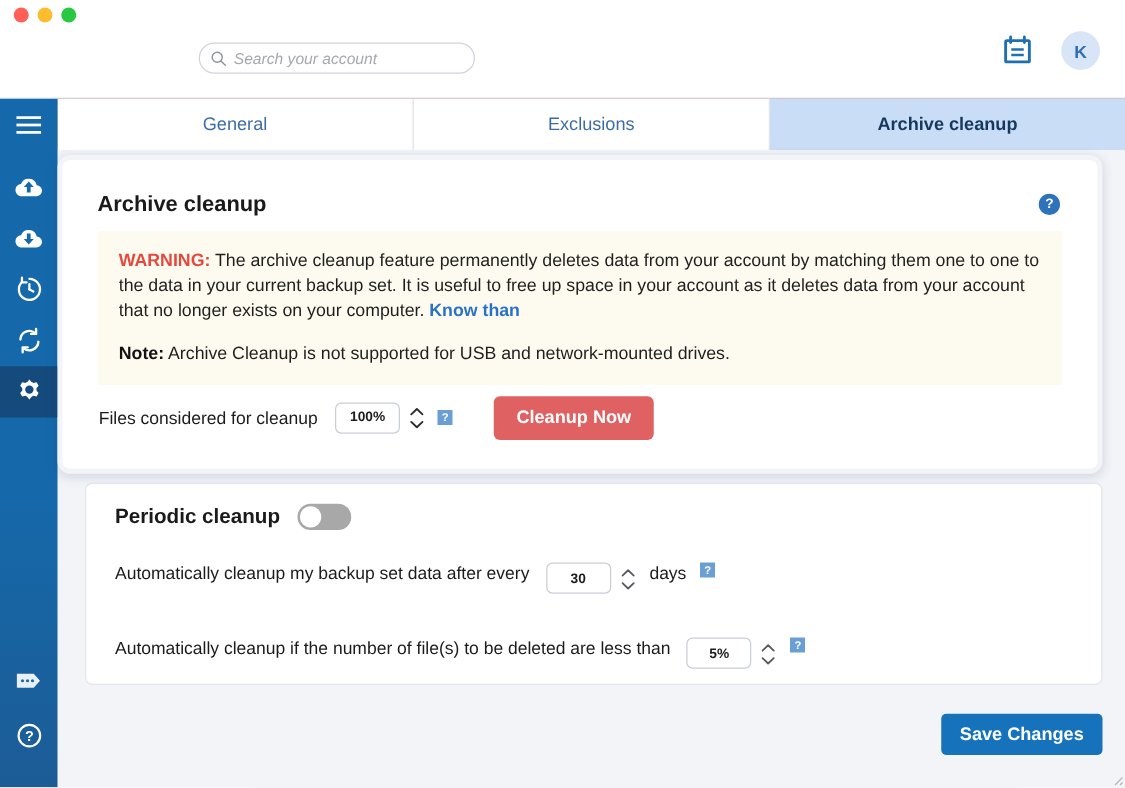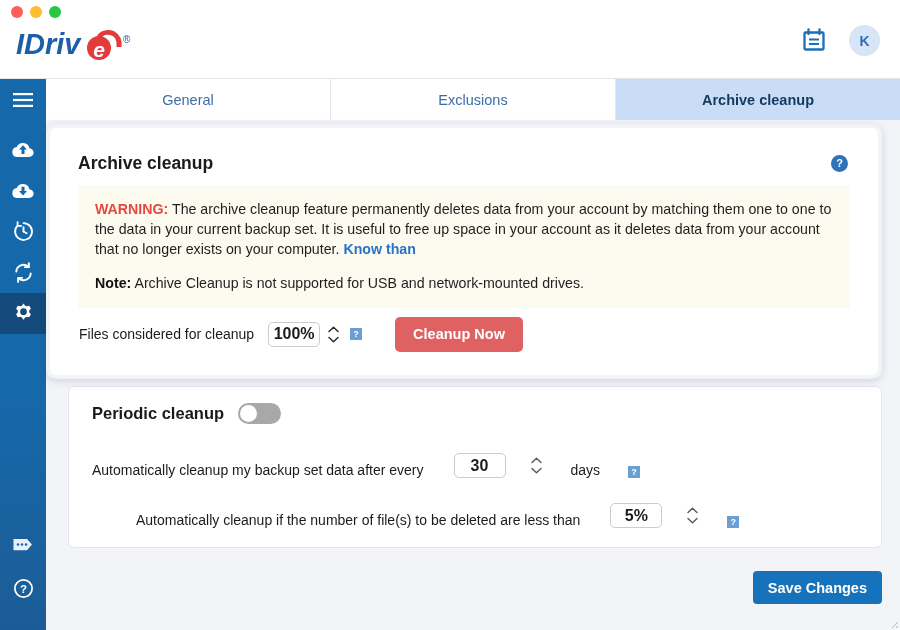--- a/index.html
+++ b/index.html
@@ -236,21 +236,21 @@
   }
   .cleanup-label { font-size: 14px; color: #1b1b1b; }
   .num-field {
     margin-left: 14px;
     width: 52px; height: 25px;
     border: 1px solid #c9cdd5;
     border-radius: 5px;
     background: #fff;
     text-align: center;
     font-family: "Liberation Sans", sans-serif;
-    font-size: 16px;
+    font-size: 11px;
     font-weight: bold;
     color: #1b1b1b;
     outline: none;
   }
   .spinner {
     margin-left: 7px;
     width: 13px; height: 26px;
     display: flex; flex-direction: column;
     justify-content: center; align-items: center;
     gap: 3px;
@@ -313,26 +313,25 @@
   .toggle .knob {
     position: absolute;
     left: 2px; top: 2px;
     width: 17px; height: 17px;
     border-radius: 50%;
     background: #fff;
   }
   .prow {
     position: absolute;
     display: flex;
-    align-items: flex-end;
+    align-items: flex-start;
     height: 28px;
-    gap: 17px;
   }
   .prow.r1 { left: 23px; top: 63px; }
-  .prow.r2 { left: 23px; top: 113px; margin-left: 44px; }
+  .prow.r2 { left: 23px; top: 123px; }
   .prow-label { font-size: 14px; color: #1b1b1b; }
   .prow .num-field { margin-left: 13px; }
   .unit { margin-left: 11px; font-size: 14px; color: #1b1b1b; }
   .prow .hint-sq { margin-left: 11px; }
 
   
   .save-btn {
     position: absolute;
     right: 18px; bottom: 26px;
     height: 33px;
@@ -359,32 +358,28 @@
 <div id="app">
 
   <div class="titlebar">
 
     <div class="traffic">
       <span class="dot red"></span>
       <span class="dot yellow"></span>
       <span class="dot green"></span>
     </div>
 
-    <div class="logo">
-      <svg width="130" height="38" viewBox="0 0 130 38">
-        <text x="0" y="28" font-family="Liberation Sans, sans-serif" font-size="29" font-weight="bold" fill="#1c5fa8" font-style="italic">IDriv</text>
-
-        <path d="M82 13 a11 11 0 0 1 21 3 l0 5" fill="none" stroke="#e23b3b" stroke-width="5"></path>
-
-        <circle cx="83" cy="22" r="12" fill="#e23b3b"></circle>
-        <text x="83" y="31" font-family="Liberation Sans, sans-serif" font-size="21" font-weight="bold" fill="#ffffff" text-anchor="middle" font-style="italic">e</text>
-        <text x="107" y="17" font-family="Liberation Sans, sans-serif" font-size="10" fill="#1c5fa8">®</text>
-      </svg>
-    </div>
-
+
+    <div class="search-box">
+      <svg class="search-icon" viewBox="0 0 16 16">
+        <circle cx="6.6" cy="6.6" r="4.6" fill="none" stroke="#8f9399" stroke-width="1.3"></circle>
+        <line x1="10" y1="10" x2="14" y2="14" stroke="#8f9399" stroke-width="1.3" stroke-linecap="round"></line>
+      </svg>
+      <input class="search-input" type="text" placeholder="Search your account" style="">
+    </div>
 
 
     <button class="calendar-btn">
       <svg viewBox="0 0 26 26" width="26" height="26">
         <rect x="3.5" y="5.5" width="19" height="17" rx="1" fill="none" stroke="#1f6fb2" stroke-width="2.3"></rect>
         <line x1="7.5" y1="2.5" x2="7.5" y2="7" stroke="#1f6fb2" stroke-width="2.3" stroke-linecap="round"></line>
         <line x1="18.5" y1="2.5" x2="18.5" y2="7" stroke="#1f6fb2" stroke-width="2.3" stroke-linecap="round"></line>
         <line x1="8" y1="12.5" x2="18" y2="12.5" stroke="#1f6fb2" stroke-width="2"></line>
         <line x1="8" y1="17" x2="18" y2="17" stroke="#1f6fb2" stroke-width="2"></line>
       </svg>

